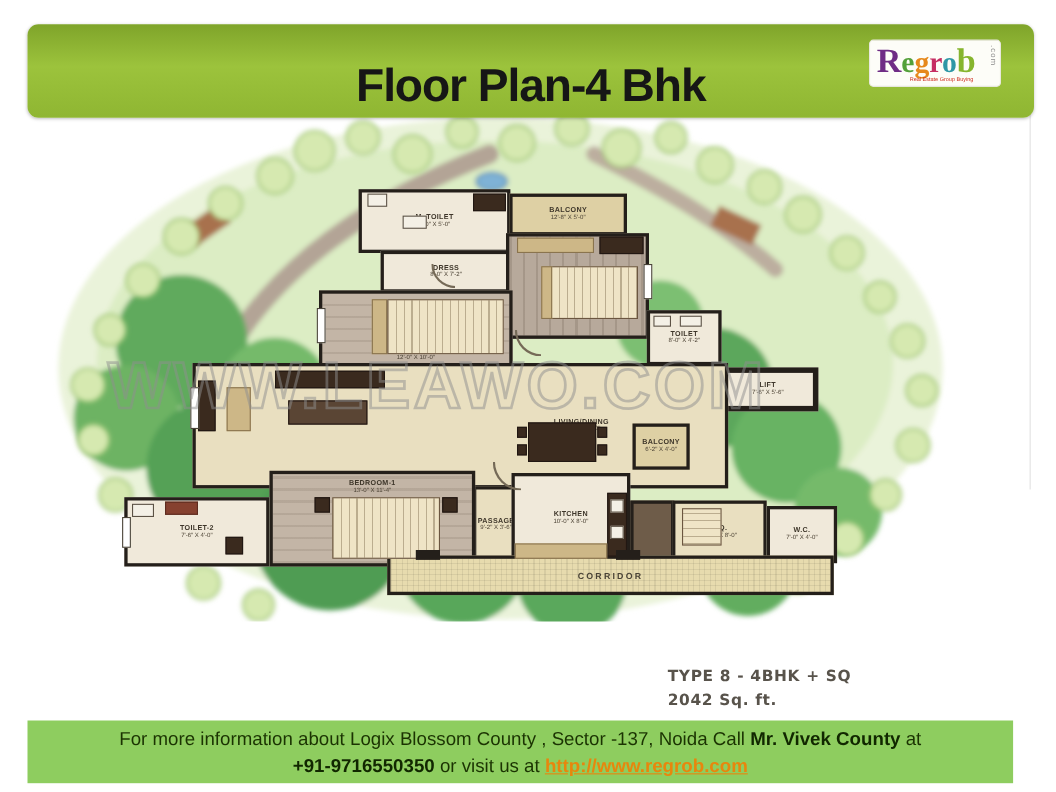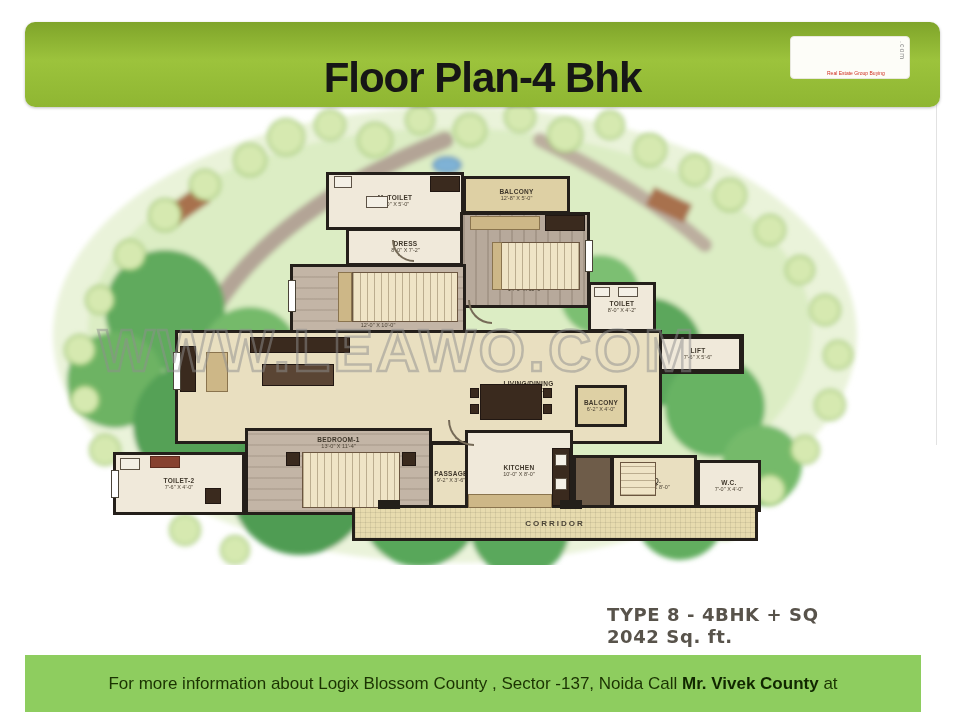--- a/index.html
+++ b/index.html
@@ -50,21 +50,21 @@
   .door-arc{position:absolute;border:2px solid #756a57;border-right:none;border-top:none;
     border-bottom-left-radius:100%;background:transparent;z-index:3;}
   .win{position:absolute;background:#ffffff;border:1px solid #4a4438;z-index:3;}
   .wallmark{position:absolute;background:#241f1a;z-index:3;}
   
   .watermark{position:absolute;left:98px;top:316px;z-index:4;white-space:nowrap;
     font-size:60px;font-weight:700;letter-spacing:3px;color:transparent;
     -webkit-text-stroke:2.5px #8f8f8f;opacity:.5;}
   
   .type-block{position:absolute;left:607px;top:604px;z-index:5;font-family:"DejaVu Sans",sans-serif;
-    font-weight:700;color:#58534b;font-size:18px;letter-spacing:.6px;line-height:22px;}
+    font-weight:700;color:#58534b;font-size:14px;letter-spacing:.6px;line-height:22px;}
   
   .footer-bar{position:absolute;left:25px;top:655px;width:896px;height:57px;background:#8ecd5f;z-index:5;
     display:flex;flex-direction:column;justify-content:center;text-align:center;
     font-size:17px;color:#1b3302;line-height:25px;}
   .footer-bar b{color:#112700;}
   .regrob-link{color:#e8860d;font-weight:700;text-decoration:underline;cursor:pointer;}
 </style>
 </head>
 <body>
 
@@ -244,25 +244,27 @@
   <div class="win" style="left:111px;top:470px;width:6px;height:26px;"></div>
   <div class="wallmark" style="left:378px;top:500px;width:22px;height:9px;"></div>
   <div class="wallmark" style="left:560px;top:500px;width:22px;height:9px;"></div>
 </div>
 
 <div class="watermark">WWW.LEAWO.COM</div>
 
 <div class="header-bar">
   <div class="page-title">Floor Plan-4 Bhk</div>
   <div class="logo-box">
+    <div class="logo-letters"><span style="color: rgb(111, 44, 133);">R</span><span style="color: rgb(83, 160, 57);">e</span><span style="color: rgb(230, 137, 28);">g</span><span style="color: rgb(198, 46, 99);">r</span><span style="color: rgb(46, 151, 166);">o</span><span style="color: rgb(134, 181, 46);">b</span></div>
     <div class="logo-com">.com</div>
     <div class="logo-tag">Real Estate Group Buying</div>
   </div>
 </div>
 
 <div class="type-block">
   <div>TYPE 8 - 4BHK + SQ</div>
   <div>2042 Sq. ft.</div>
 </div>
 
 <div class="footer-bar">
   <div><span>For more information about Logix Blossom  County , Sector -137, Noida Call </span><b>Mr. Vivek County</b><span> at</span></div>
+  <div><b>+91-9716550350</b><span> or visit us at </span><a class="regrob-link">http://www.regrob.com</a></div>
 </div>
 
 </body></html>

